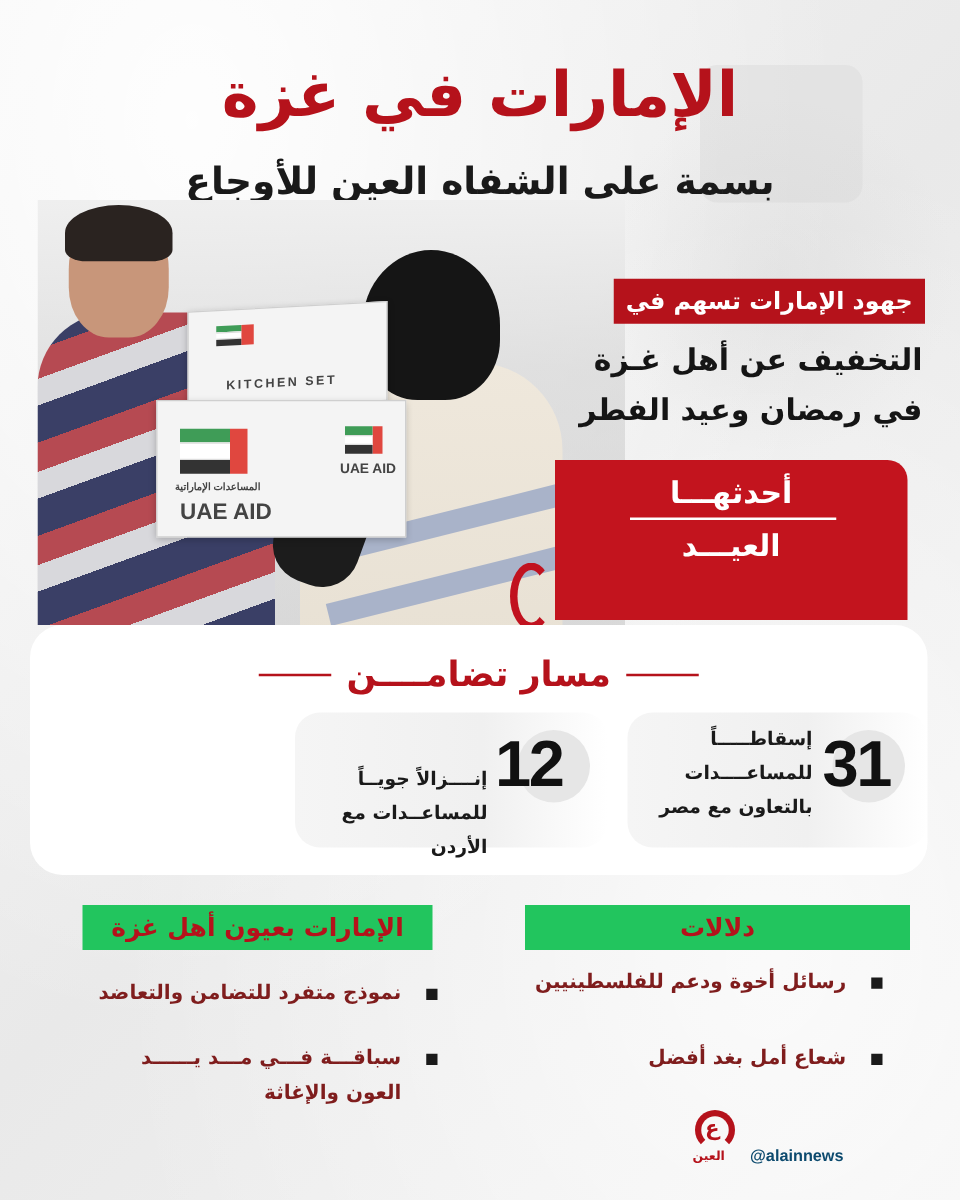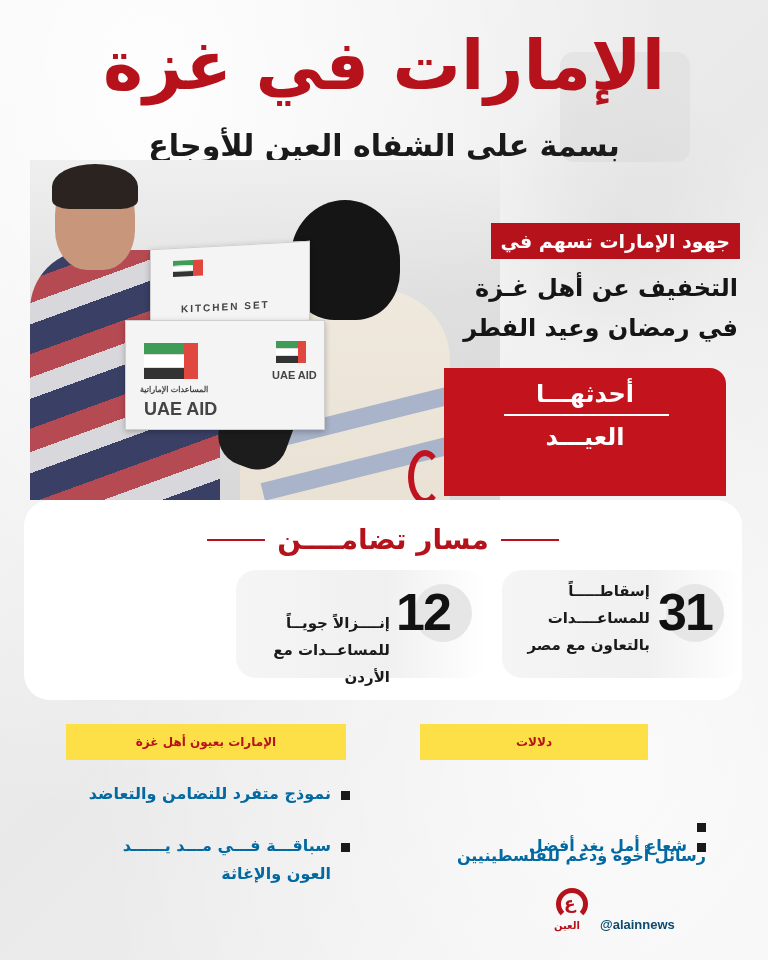--- a/index.html
+++ b/index.html
@@ -18,22 +18,22 @@
   .bg-shape {
     position: absolute; left: 560px; top: 52px; width: 130px; height: 110px;
     background: rgba(220,220,220,0.55); border-radius: 14px;
   }
   .bg-shape-2 {
     position: absolute; left: 470px; top: 80px; width: 300px; height: 280px;
     border-radius: 50%;
     background: radial-gradient(circle, rgba(200,200,200,0.25), rgba(200,200,200,0) 70%);
   }
   .title {
-    position: absolute; top: 36px; left: 0; width: 768px; text-align: center;
-    font-size: 68px; font-weight: bold; color: #b5121b; line-height: 60px;
+    position: absolute; top: 46px; left: 0; width: 768px; text-align: center;
+    font-size: 50px; font-weight: bold; color: #b5121b; line-height: 60px;
   }
   .subtitle {
     position: absolute; top: 126px; left: 0; width: 768px; text-align: center;
     font-size: 30px; font-weight: bold; color: #1a1a1a; line-height: 40px;
   }
 
   
   .photo {
     position: absolute; left: 30px; top: 160px; width: 470px; height: 340px;
     overflow: hidden;
@@ -118,26 +118,26 @@
     position: absolute; top: 12px; font-family: "Liberation Sans", sans-serif;
     font-size: 52px; font-weight: bold; color: #111; letter-spacing: -2px; direction: ltr;
   }
   .stat-text {
     position: absolute; top: 8px; font-size: 15px; font-weight: bold; color: #1a1a1a;
     line-height: 27px; text-align: right;
   }
 
   
   .sec-head {
-    position: absolute; height: 36px; background: #fde047;
-    font-size: 12px; font-weight: bold; color: #b5121b; line-height: 36px; text-align: center;
+    position: absolute; height: 36px; background: #22c55e;
+    font-size: 20px; font-weight: bold; color: #b5121b; line-height: 36px; text-align: center;
   }
   .bullet {
-    position: absolute; font-size: 16px; font-weight: bold; color: #0369a1; line-height: 28px;
-    text-align: right; display: flex; align-items: flex-start; gap: 10px;
+    position: absolute; font-size: 16px; font-weight: bold; color: #7f1d1d; line-height: 28px;
+    text-align: right; display: flex; align-items: flex-start; gap: 20px;
   }
   .bullet .sq { width: 9px; height: 9px; background: #1a1a1a; margin-top: 11px; flex: 0 0 9px; }
 
   
   .footer { position: absolute; left: 552px; top: 888px; display: flex; align-items: center; gap: 8px; direction: ltr; }
   .logo-wrap { position: relative; width: 40px; height: 48px; }
   .logo-ring {
     position: absolute; left: 4px; top: 0; width: 32px; height: 32px; border-radius: 50%;
     border: 5px solid #b5121b; border-bottom-color: transparent;
   }
@@ -237,22 +237,22 @@
     <div class="stat-num" style="left:160px;">12</div>
     <div class="stat-text" style="right:96px;margin-top:32px;">
       <div>إنــــزالاً جويــاً</div>
       <div>للمساعــدات مع</div>
       <div>الأردن</div>
     </div>
   </div>
 
 </div>
 
-<div class="sec-head" style="left:420px;top:724px;width:228px;">دلالات</div>
-<div class="bullet" style="right:62px;top:812px;flex-direction:column;">
+<div class="sec-head" style="left:420px;top:724px;width:308px;">دلالات</div>
+<div class="bullet" style="right:62px;top:771px;">
   <span class="sq"></span>
   <span>رسائل أخوة ودعم للفلسطينيين</span>
 </div>
 <div class="bullet" style="right:62px;top:832px;">
   <span class="sq"></span>
   <span>شعاع أمل بغد أفضل</span>
 </div>
 
 <div class="sec-head" style="left:66px;top:724px;width:280px;">الإمارات بعيون أهل غزة</div>
 <div class="bullet" style="right:418px;top:780px;">

